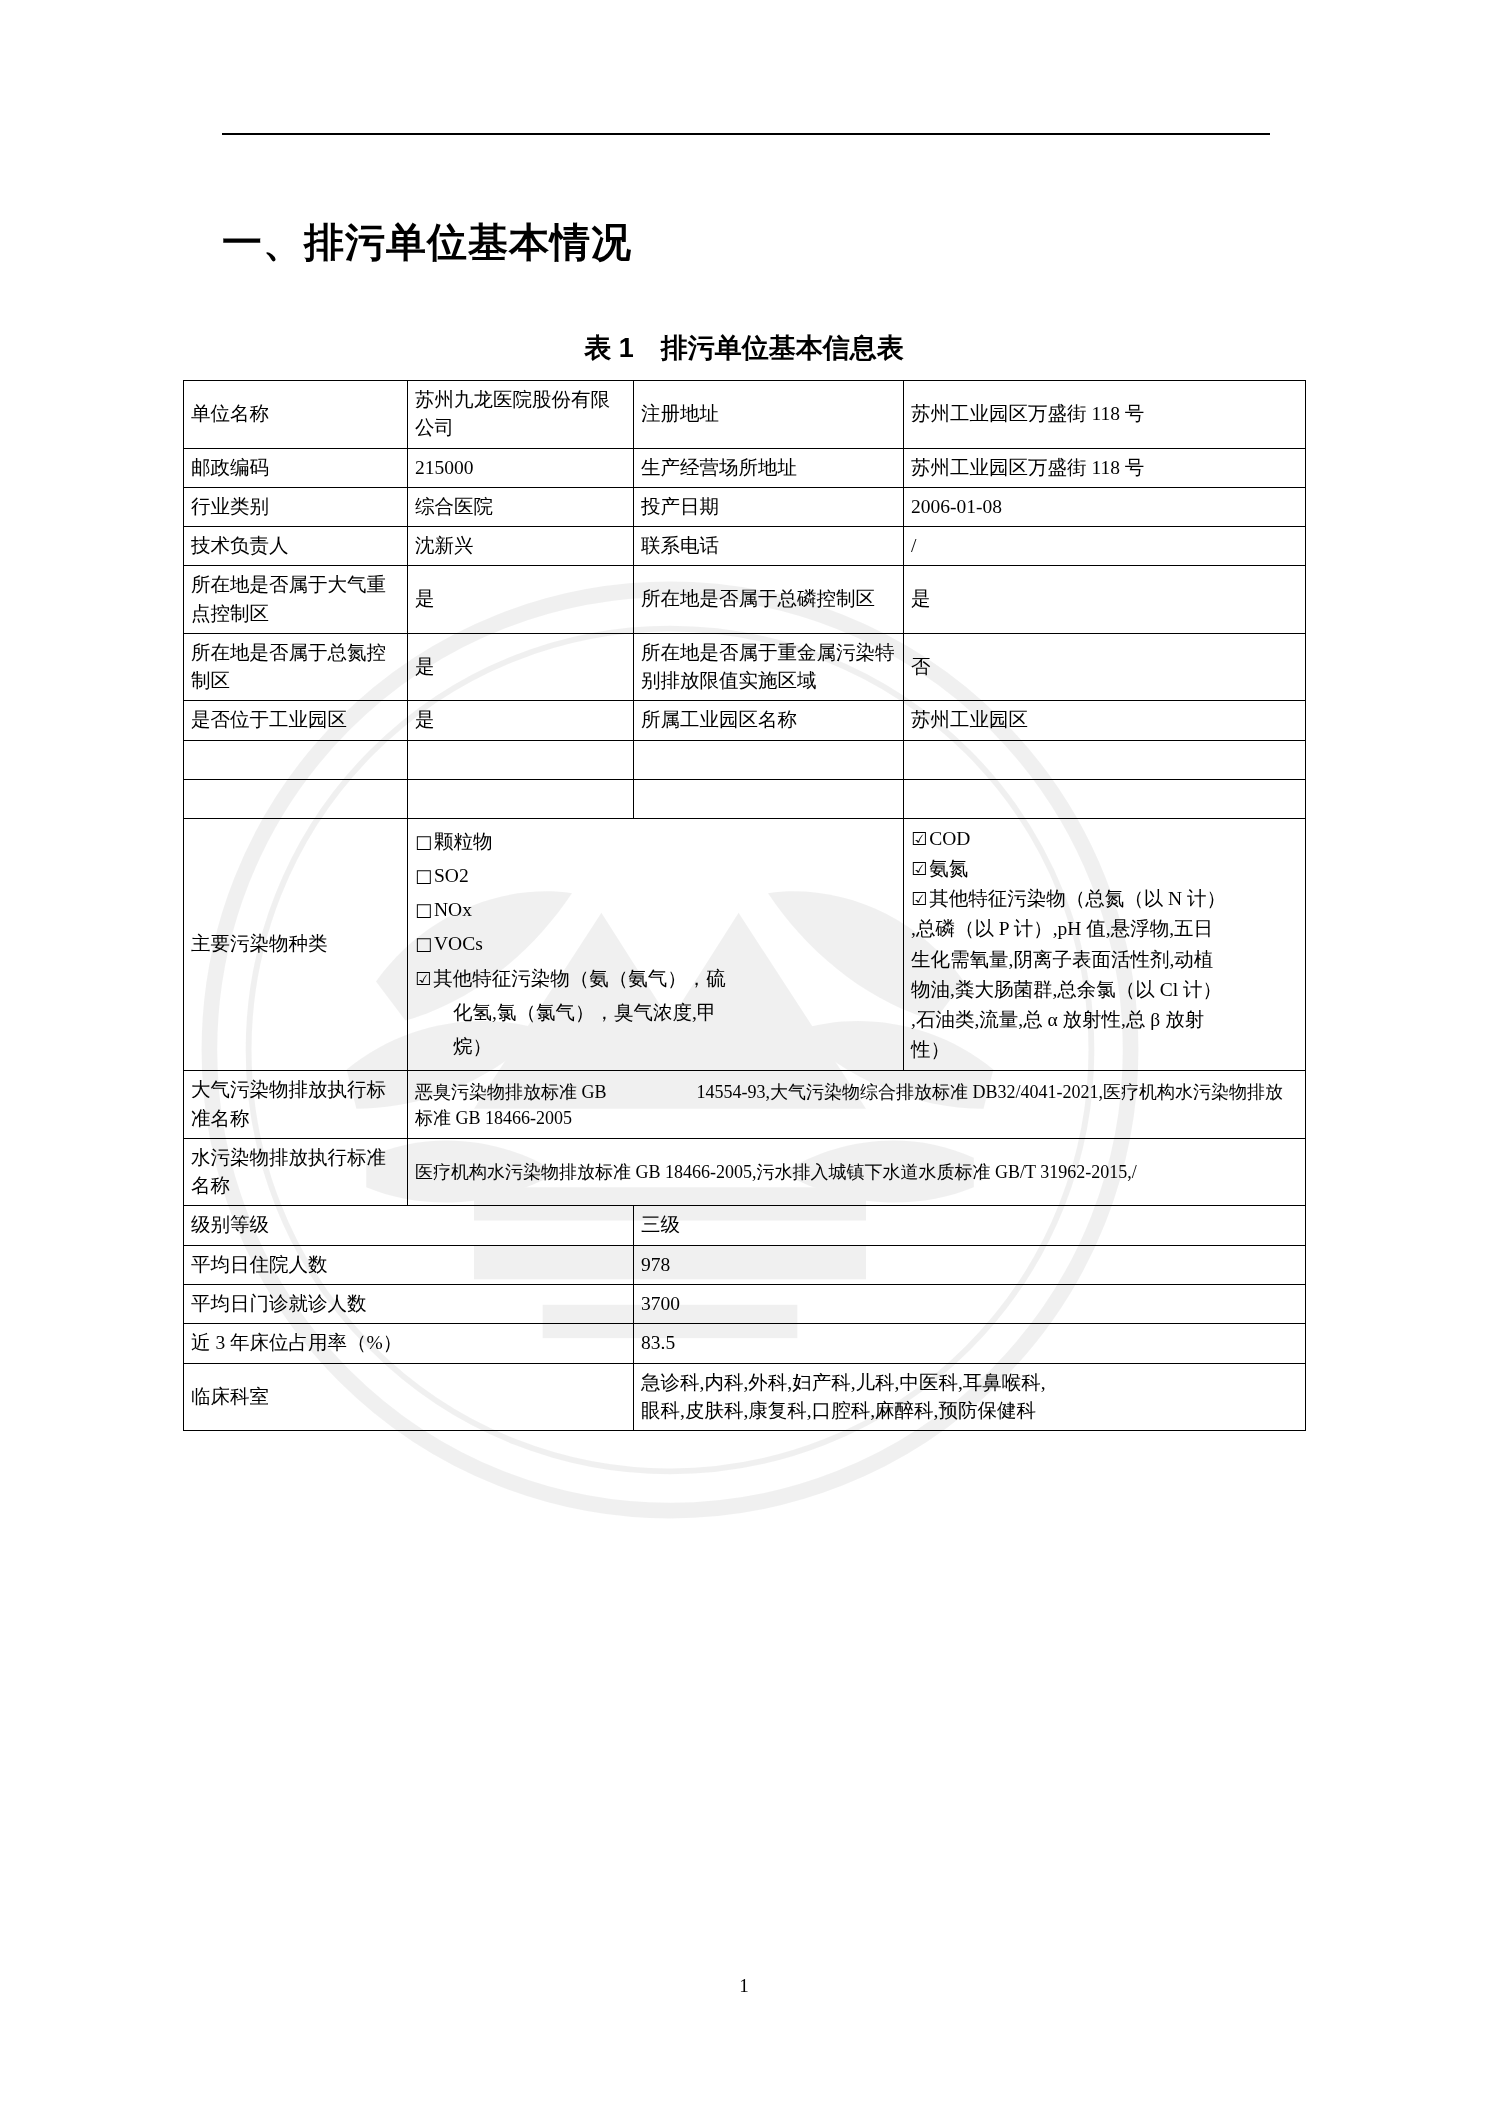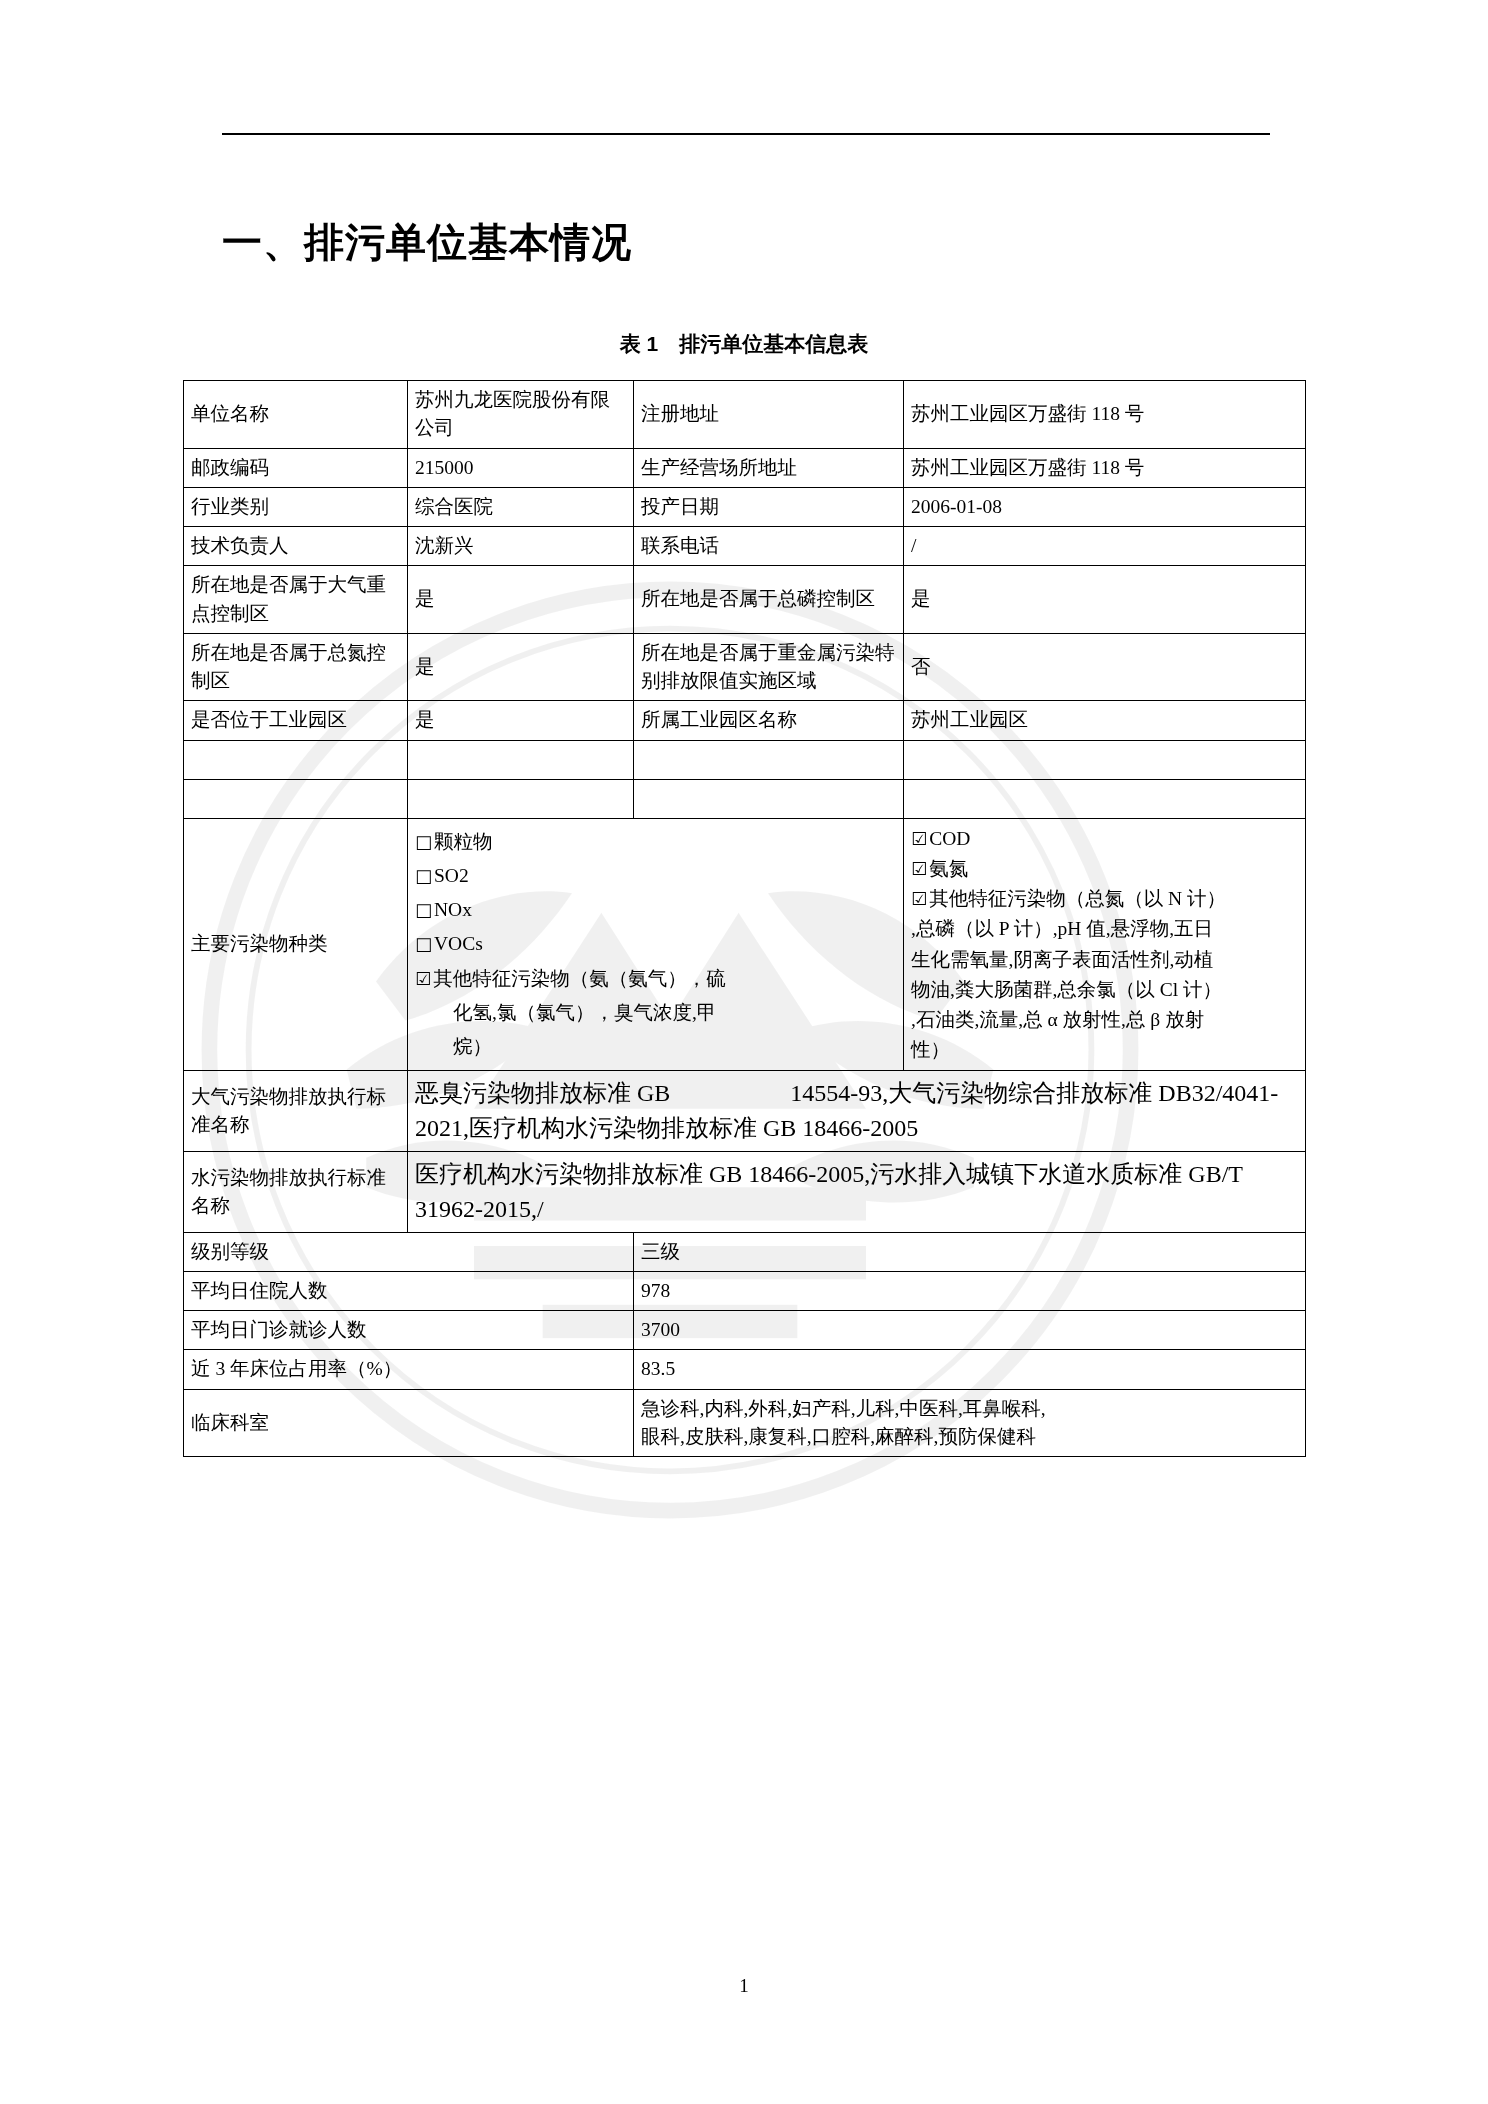--- a/index.html
+++ b/index.html
@@ -52,21 +52,21 @@
     font-weight: bold;
     letter-spacing: 1px;
     font-family: "Liberation Sans", sans-serif;
   }
   .table-caption {
     position: absolute;
     left: 0;
     top: 330px;
     width: 1488px;
     text-align: center;
-    font-size: 21px;
+    font-size: 27px;
     font-weight: bold;
     font-family: "Liberation Sans", sans-serif;
   }
   table.main {
     position: absolute;
     left: 183px;
     top: 380px;
     width: 1122px;
     border-collapse: collapse;
     table-layout: fixed;
@@ -91,21 +91,21 @@
   .pollut-left {
     line-height: 1.75;
   }
   .pollut-left .indent {
     display: block;
     padding-left: 38px;
   }
   .pollut-right {
     line-height: 1.55;
   }
-  .small-note { font-size: 24px; }
+  .small-note { font-size: 18px; }
   .pagenum {
     position: absolute;
     left: 0;
     top: 1975px;
     width: 1488px;
     text-align: center;
     font-size: 19px;
   }
 </style>
 </head>

